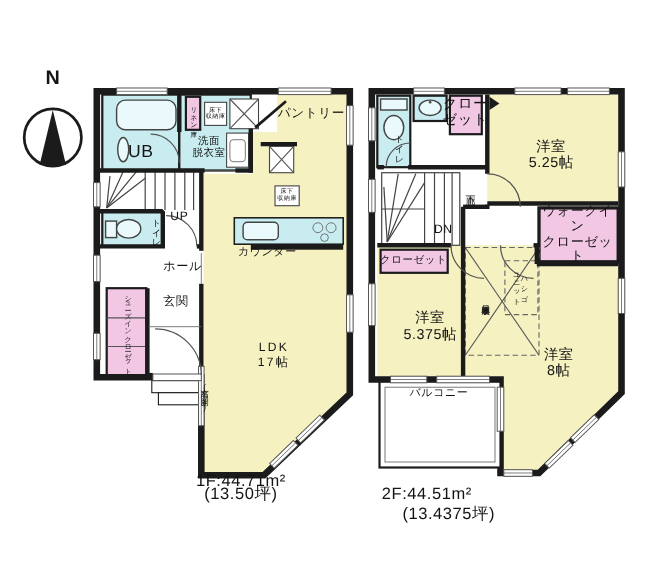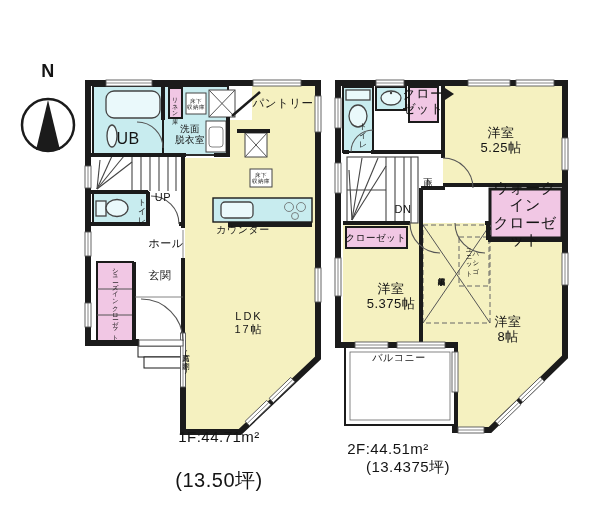--- a/index.html
+++ b/index.html
@@ -256,30 +256,30 @@
   <div class="lbl" style="left:243px;top:230px;font-size:10px">カウンター</div>
   <div class="lbl" style="left:163px;top:197px;font-size:11px">UP</div>
   <div class="lbl v" style="left:141px;top:207px;font-size:8px">トイレ</div>
   <div class="lbl" style="left:166px;top:243px;font-size:11px">ホール</div>
   <div class="lbl" style="left:160px;top:275px;font-size:11px">玄関</div>
   <div class="lbl v" style="left:115px;top:301px;font-size:6.5px">シューズインクローゼット</div>
   <div class="lbl big" style="left:249px;top:323px;font-size:11px">LDK
 17帖</div>
   <div class="lbl v" style="left:185.5px;top:361px;font-size:7.5px">高窓(開き)</div>
   <div class="lbl" style="left:219px;top:437px;font-size:15px">1F:44.71m²</div>
-  <div class="lbl" style="left:219px;top:480px;font-size:20px">(13.50坪)</div>
+  <div class="lbl" style="left:219px;top:449px;font-size:15px">(13.50坪)</div>
 
   <div class="lbl v" style="left:362px;top:131px;font-size:8px">トイレ</div>
   <div class="lbl" style="left:423px;top:102px;font-size:13px">クロー
 ゼット</div>
   <div class="lbl" style="left:501px;top:141px;font-size:13px">洋室
 5.25帖</div>
   <div class="lbl v" style="left:427px;top:171px;font-size:9px">廊下</div>
   <div class="lbl" style="left:403px;top:209px;font-size:11px">DN</div>
-  <div class="lbl" style="left:525px;top:213px;font-size:15px">ウォークイン
+  <div class="lbl" style="left:525px;top:213px;font-size:12px">ウォークイン
 クローゼット</div>
   <div class="lbl" style="left:376px;top:238px;font-size:9.5px">クローゼット</div>
   <div class="lbl" style="left:391px;top:297px;font-size:13px">洋室
 5.375帖</div>
   <div class="lbl v" style="left:441px;top:272px;font-size:7.5px">小屋裏収納庫</div>
   <div class="lbl v" style="left:472px;top:259px;font-size:6.5px">ハシゴ
 ユニット</div>
   <div class="lbl" style="left:508px;top:330px;font-size:13px">洋室
 8帖</div>
   <div class="lbl" style="left:399px;top:358px;font-size:10px">バルコニー</div>

